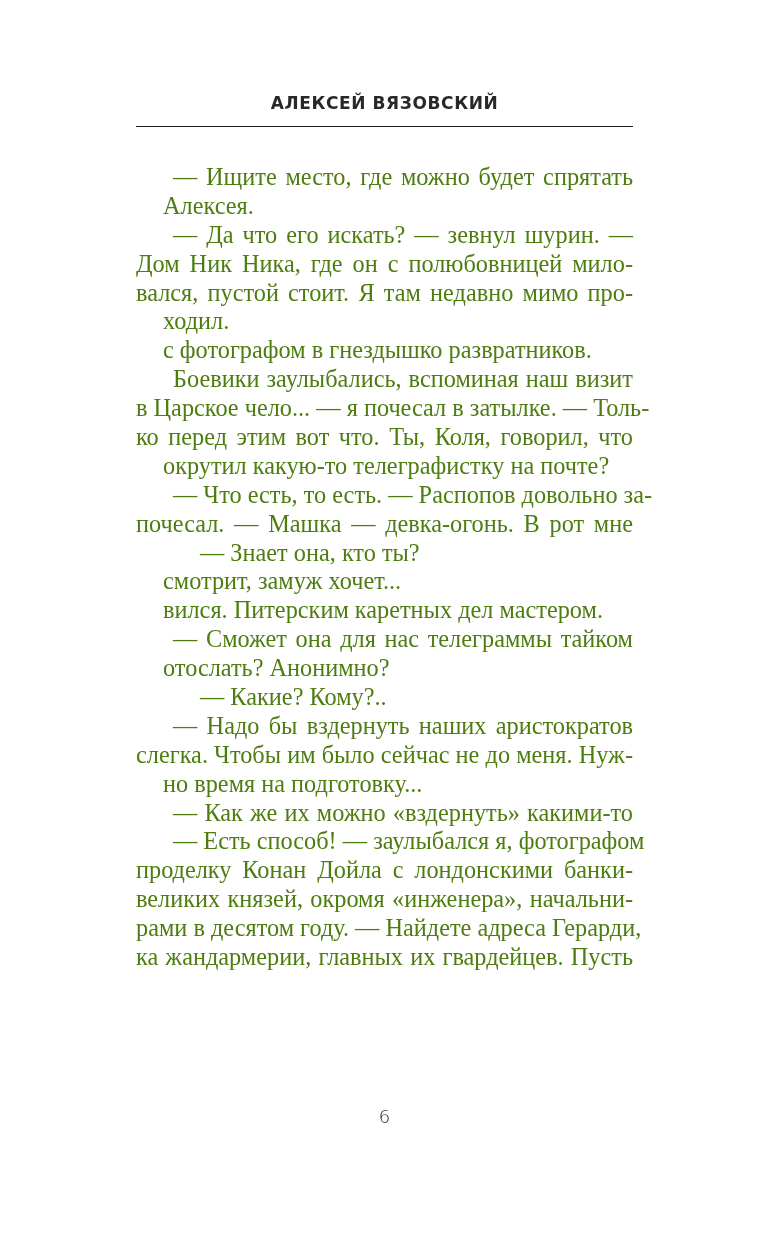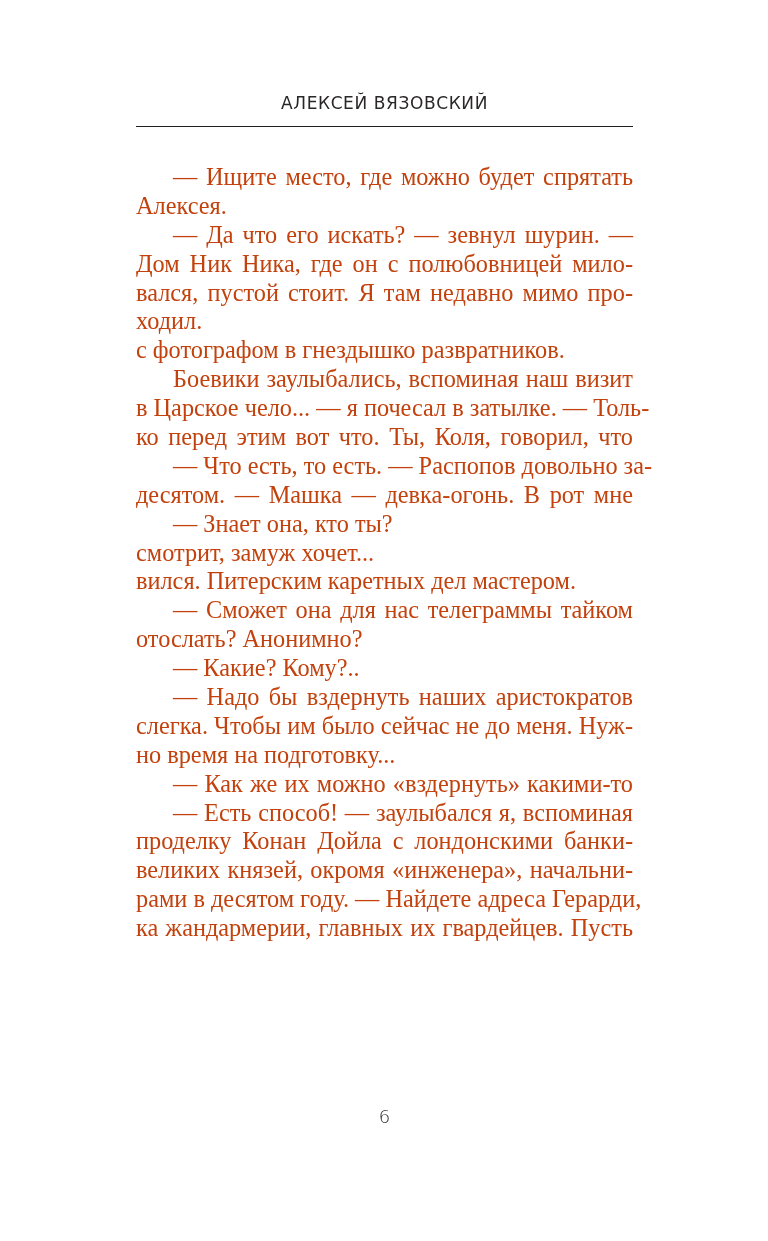--- a/index.html
+++ b/index.html
@@ -17,49 +17,50 @@
     .running-head {
       position: absolute;
       top: 93px;
       left: 136px;
       width: 497px;
       text-align: center;
       font-family: "DejaVu Sans", "Liberation Sans", sans-serif;
       font-size: 17px;
       letter-spacing: 0.6px;
       color: #2a2728;
-      font-weight: 400;
+      font-weight: 700;
     }
     .head-rule {
       position: absolute;
       top: 126px;
       left: 136px;
       width: 497px;
       height: 0;
       border-top: 1.6px solid #231f20;
     }
     .body-text {
       position: absolute;
       top: 163px;
       left: 136px;
       width: 497px;
       font-family: "Liberation Serif", "DejaVu Serif", serif;
       font-size: 24.3px;
       line-height: 28.9px;
-      color: #c2410c;
+      color: #4d7c0f;
     }
     .line {
       display: block;
       white-space: nowrap;
       text-align: justify;
       text-align-last: justify;
       height: 28.9px;
     }
     .line.last {
       text-align-last: left;
+      margin-left: 27px;
     }
     .line.indent {
       padding-left: 37px;
     }
     .page-number {
       position: absolute;
       top: 1106px;
       left: 136px;
       width: 497px;
       text-align: center;
@@ -79,32 +80,33 @@
   <span class="line indent">— Ищите место, где можно будет спрятать</span>
   <span class="line last">Алексея.</span>
   <span class="line indent">— Да что его искать? — зевнул шурин. —</span>
   <span class="line">Дом Ник Ника, где он с полюбовницей мило-</span>
   <span class="line">вался, пустой стоит. Я там недавно мимо про-</span>
   <span class="line last">ходил.</span>
   <span class="line last">с фотографом в гнездышко развратников.</span>
   <span class="line indent">Боевики заулыбались, вспоминая наш визит</span>
   <span class="line">в Царское чело... — я почесал в затылке. — Толь-</span>
   <span class="line">ко перед этим вот что. Ты, Коля, говорил, что</span>
+  <span class="line last">окрутил какую-то телеграфистку на почте?</span>
   <span class="line indent">— Что есть, то есть. — Распопов довольно за-</span>
-  <span class="line">десятом. — Машка — девка-огонь. В рот мне</span>
+  <span class="line">почесал. — Машка — девка-огонь. В рот мне</span>
   <span class="line indent last">— Знает она, кто ты?</span>
   <span class="line last">смотрит, замуж хочет...</span>
   <span class="line last">вился. Питерским каретных дел мастером.</span>
   <span class="line indent">— Сможет она для нас телеграммы тайком</span>
   <span class="line last">отослать? Анонимно?</span>
   <span class="line indent last">— Какие? Кому?..</span>
   <span class="line indent">— Надо бы вздернуть наших аристократов</span>
   <span class="line">слегка. Чтобы им было сейчас не до меня. Нуж-</span>
   <span class="line last">но время на подготовку...</span>
   <span class="line indent">— Как же их можно «вздернуть» какими-то</span>
-  <span class="line indent">— Есть способ! — заулыбался я, вспоминая</span>
+  <span class="line indent">— Есть способ! — заулыбался я, фотографом</span>
   <span class="line">проделку Конан Дойла с лондонскими банки-</span>
   <span class="line">великих князей, окромя «инженера», начальни-</span>
   <span class="line">рами в десятом году. — Найдете адреса Герарди,</span>
   <span class="line">ка жандармерии, главных их гвардейцев. Пусть</span>
 </div>
 
 <div class="page-number">6</div>
 
 </body></html>

